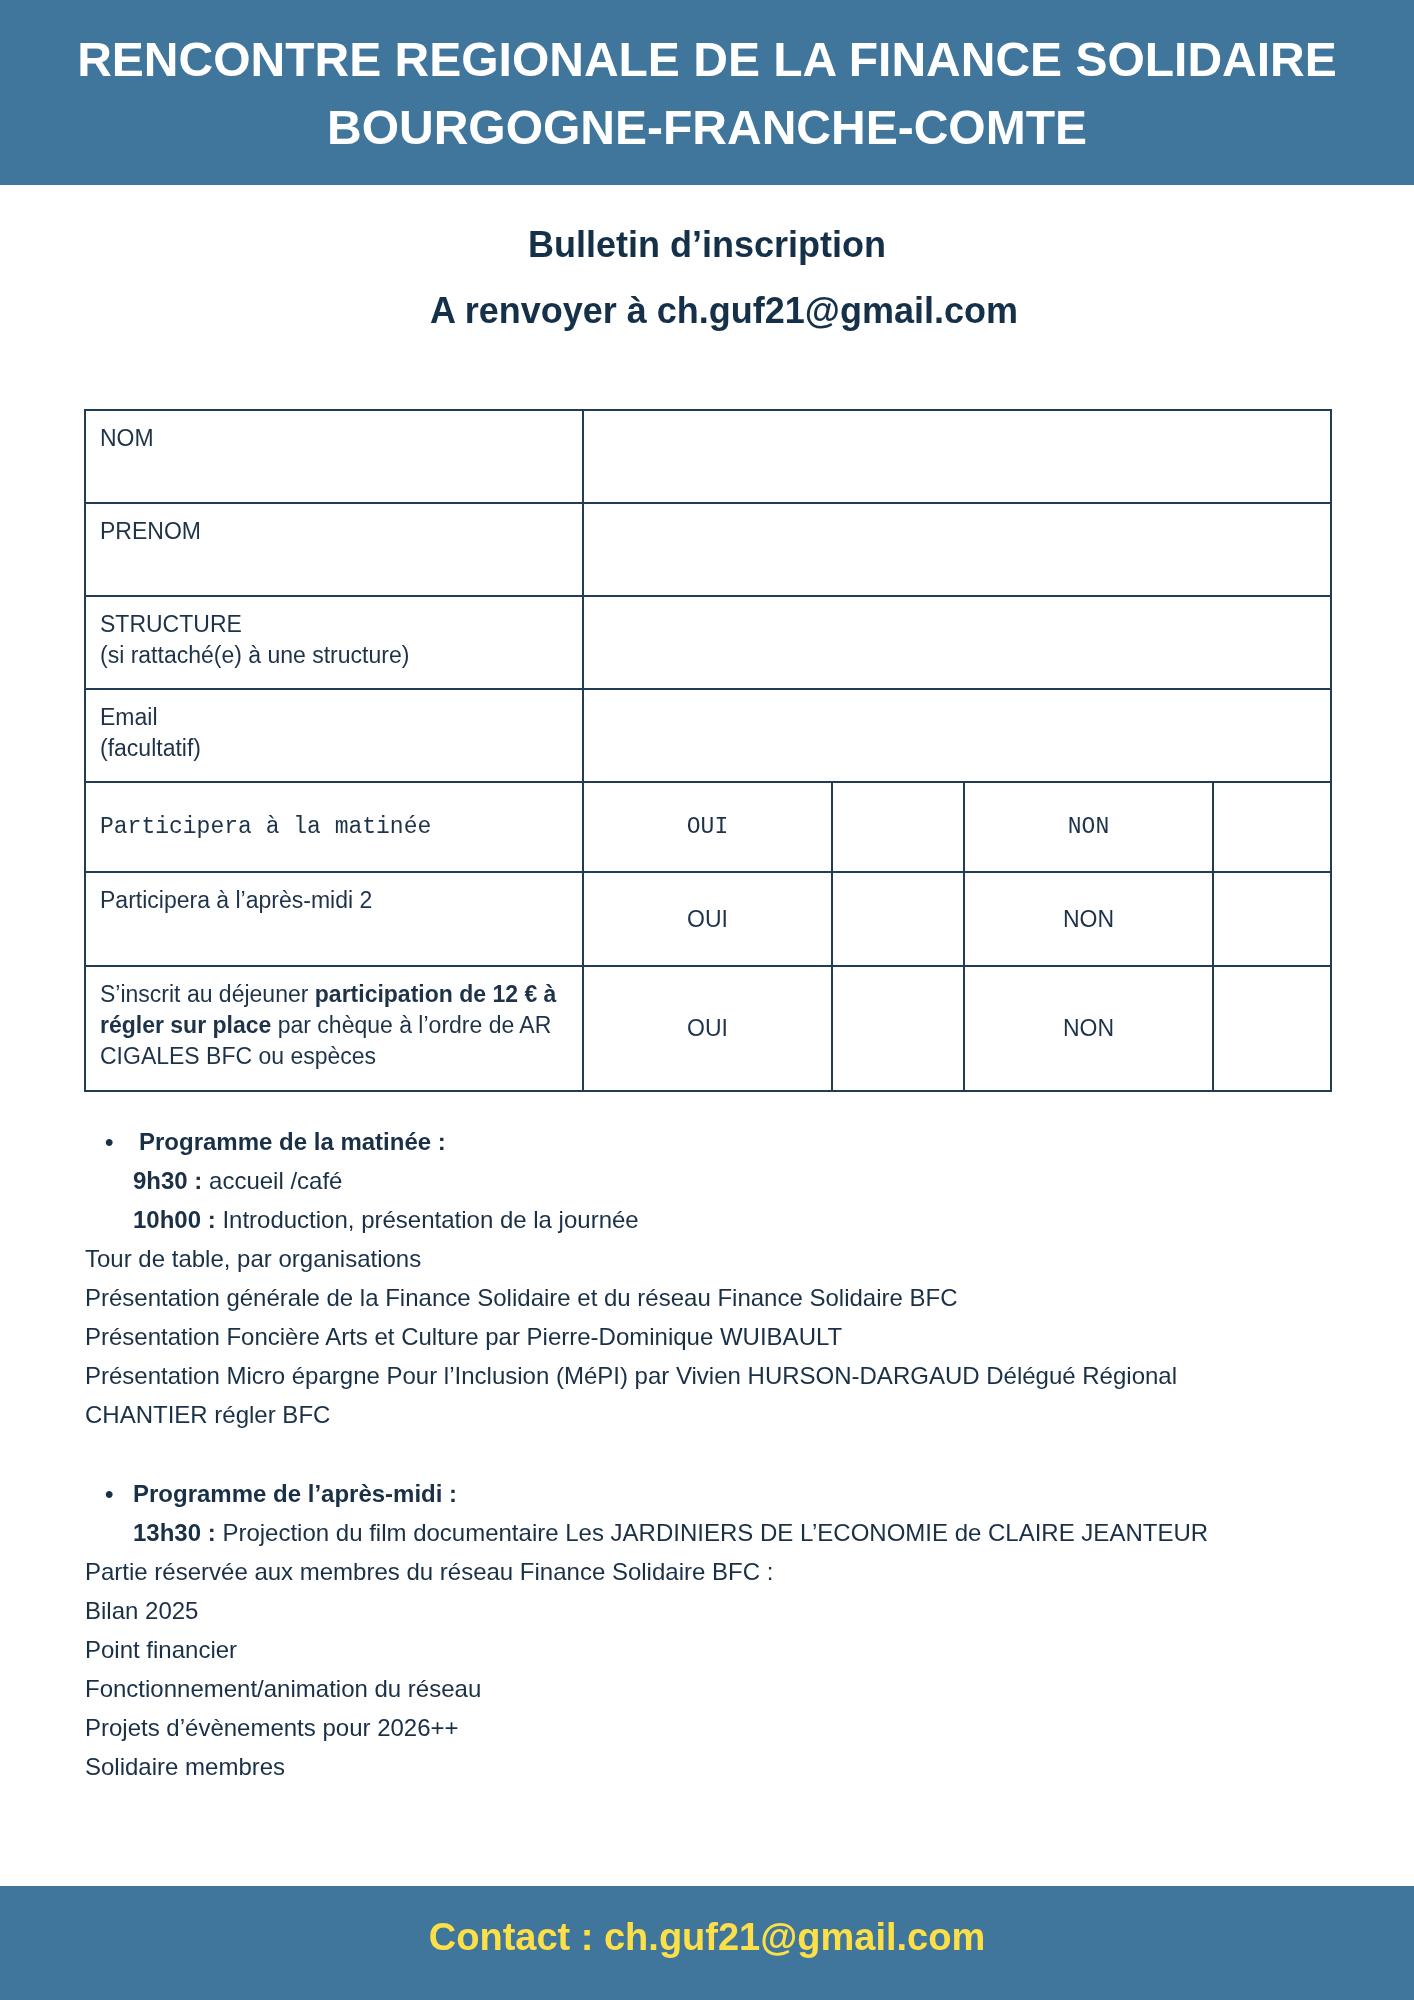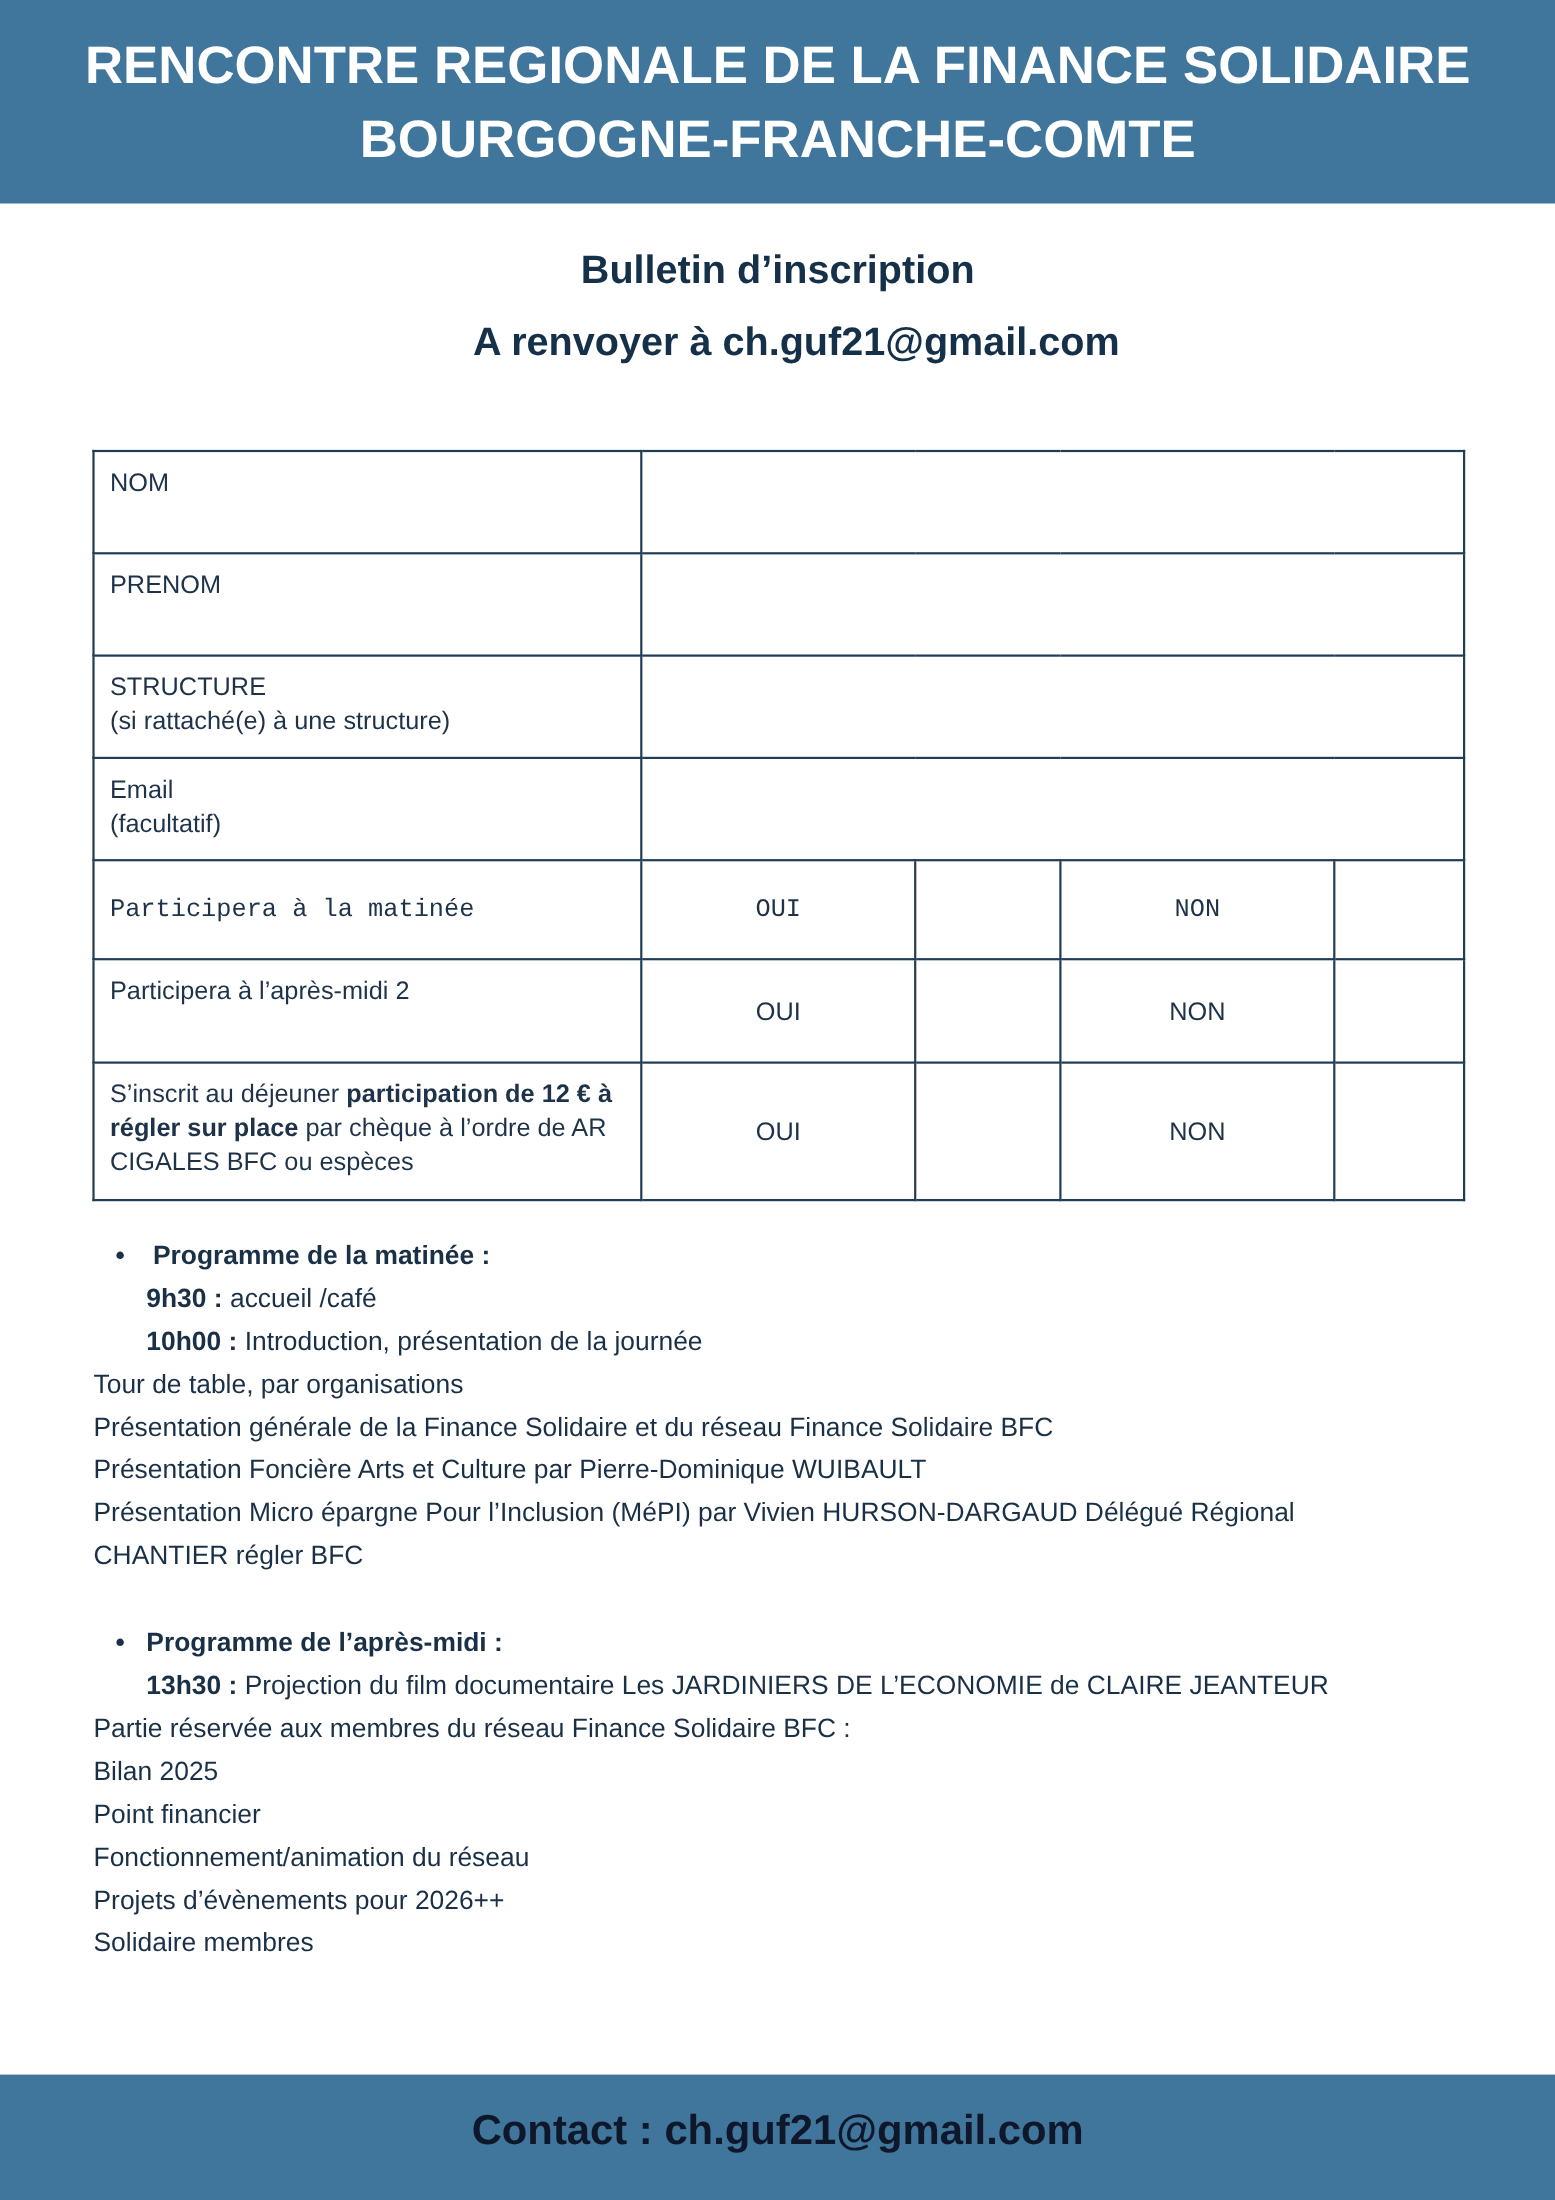--- a/index.html
+++ b/index.html
@@ -36,21 +36,21 @@
   .prog { position: absolute; left: 85px; font-size: 24px; color: #1a3047; }
   .prog .row { height: 39px; line-height: 39px; white-space: nowrap; }
   .prog .bullet { font-weight: bold; padding-left: 20px; }
   .prog .bullet .dot { display: inline-block; width: 34px; font-weight: bold; }
   .prog b { font-weight: bold; margin-left: 48px; }
   .p1 { top: 1122px; }
   .p2 { top: 1474px; }
 
   .footer {
     position: absolute; left: 0; top: 1886px; width: 1414px; height: 114px;
-    background: #40769b; color: #0f172a; text-align: center;
+    background: #40769b; color: #fde047; text-align: center;
     font-weight: bold; font-size: 38px; line-height: 102px;
   }
 </style>
 </head>
 <body>
 
 <div class="header">
   <div class="line l1">RENCONTRE REGIONALE DE LA FINANCE SOLIDAIRE</div>
   <div class="line">BOURGOGNE-FRANCHE-COMTE</div>
 </div>

